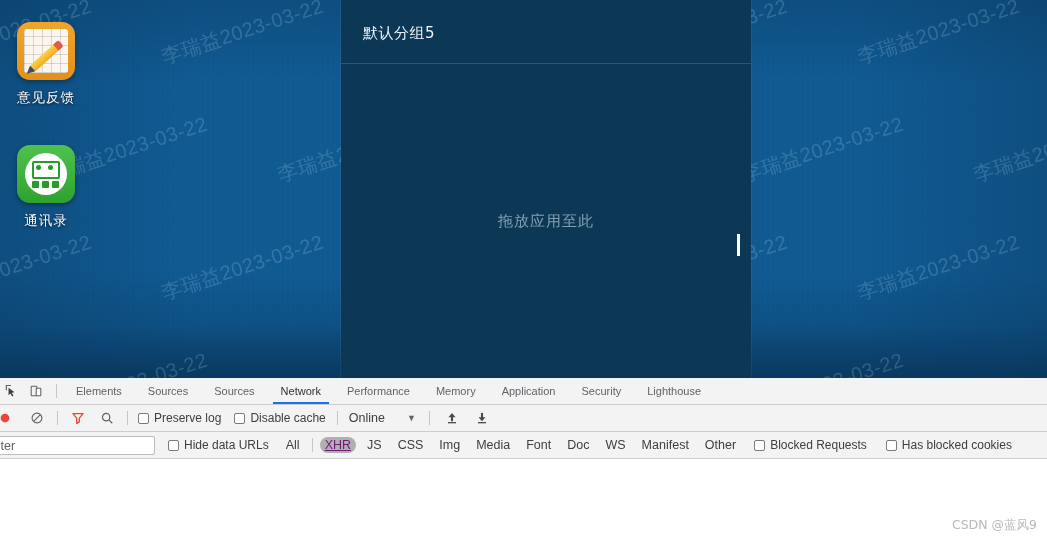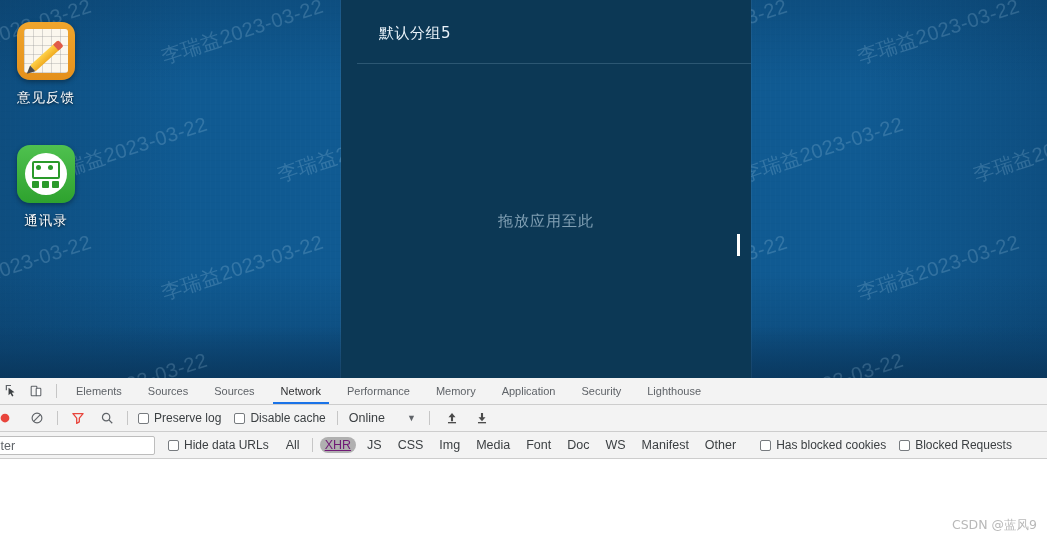--- a/index.html
+++ b/index.html
@@ -194,21 +194,20 @@
     background: linear-gradient(180deg, #0d3a5c 0%, #0c3654 45%, #0b3css 100%);
     background-color: #0c3855;
     z-index: 6;
     box-shadow: 0 0 0 1px rgba(255,255,255,0.05);
   }
   .group-panel .gp-head {
     height: 64px;
     position: relative;
     border-bottom: 1px solid rgba(160,200,225,0.22);
     box-sizing: border-box;
-    margin-left: 16px;
   }
   .group-panel .gp-title {
     position: absolute;
     left: 22px;
     top: 24px;
     font-size: 15px;
     color: #eaf3fa;
     font-family: "DejaVu Sans", sans-serif;
     letter-spacing: 0.5px;
   }
@@ -568,28 +567,28 @@
         <span class="type-chip" style="margin-left:6px;">CSS</span>
         <span class="type-chip" style="margin-left:6px;">Img</span>
         <span class="type-chip" style="margin-left:6px;">Media</span>
         <span class="type-chip" style="margin-left:6px;">Font</span>
         <span class="type-chip" style="margin-left:6px;">Doc</span>
         <span class="type-chip" style="margin-left:6px;">WS</span>
         <span class="type-chip" style="margin-left:6px;">Manifest</span>
         <span class="type-chip" style="margin-left:6px;">Other</span>
       </div>
 
+      <div class="tb-item" style="margin-left:13px;">
+        <span class="chk"></span>
+        <span class="chk-label">Blocked Requests</span>
+      </div>
       <div class="tb-item" style="margin-left:19px;">
         <span class="chk"></span>
         <span class="chk-label">Has blocked cookies</span>
       </div>
-      <div class="tb-item" style="margin-left:13px;">
-        <span class="chk"></span>
-        <span class="chk-label">Blocked Requests</span>
-      </div>
     </div>
 
     <div class="dt-body">
       <div class="csdn-credit">CSDN @蓝风9</div>
     </div>
 
   </div>
 </div>
 
 </body></html>

